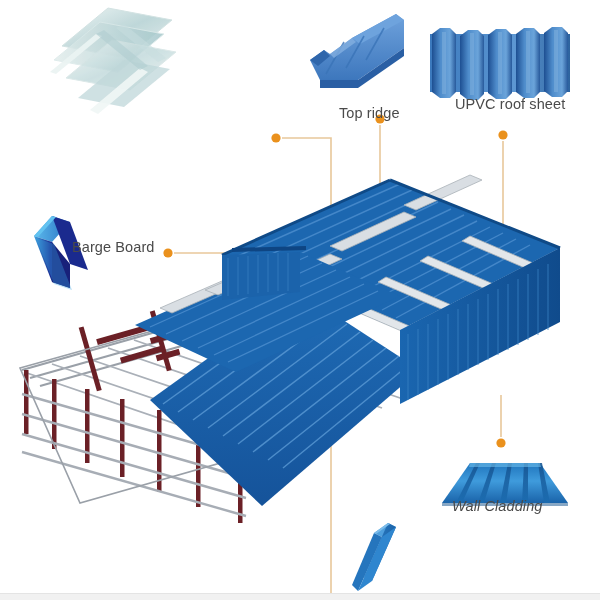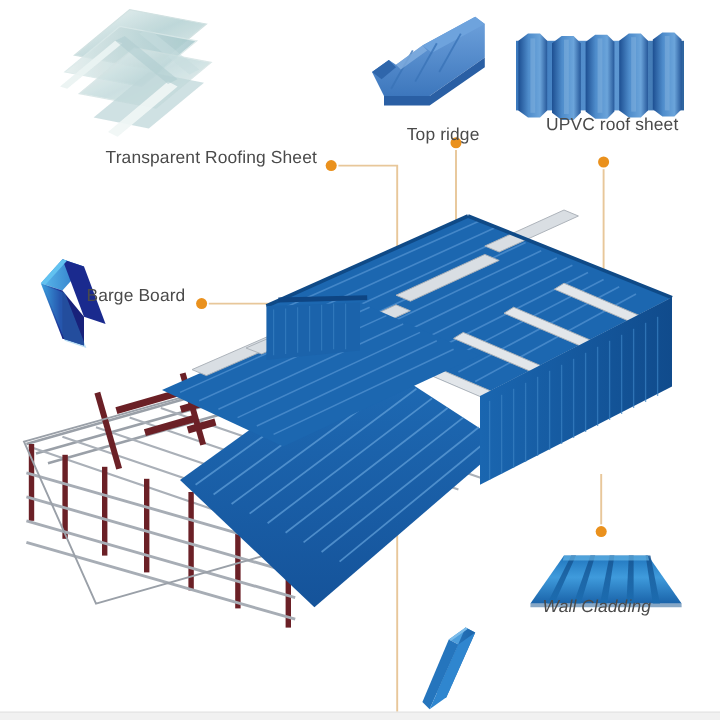--- a/index.html
+++ b/index.html
@@ -343,21 +343,20 @@
   <g>
     <circle cx="276" cy="138" r="4.6" fill="#ea911d"></circle>
     <circle cx="380" cy="119" r="4.6" fill="#ea911d"></circle>
     <circle cx="503" cy="135" r="4.6" fill="#ea911d"></circle>
     <circle cx="168" cy="253" r="4.6" fill="#ea911d"></circle>
     <circle cx="501" cy="443" r="4.6" fill="#ea911d"></circle>
   </g>
 </svg>
 
 
-<div class="lbl" style="left:88px; top:124px;">Transparent Roofing Sheet</div>
 
 <div class="lbl" style="left:339px; top:87px;margin-top:18px;">Top ridge</div>
 
 <div class="lbl" style="left:455px; top:96px;">UPVC roof sheet</div>
 
 <div class="lbl" style="left:72px; top:239px;">Barge Board</div>
 
 <div class="lbl" style="left:452px; top:498px;font-style:italic;">Wall Cladding</div>
 
 <div class="bottom-strip"></div>

